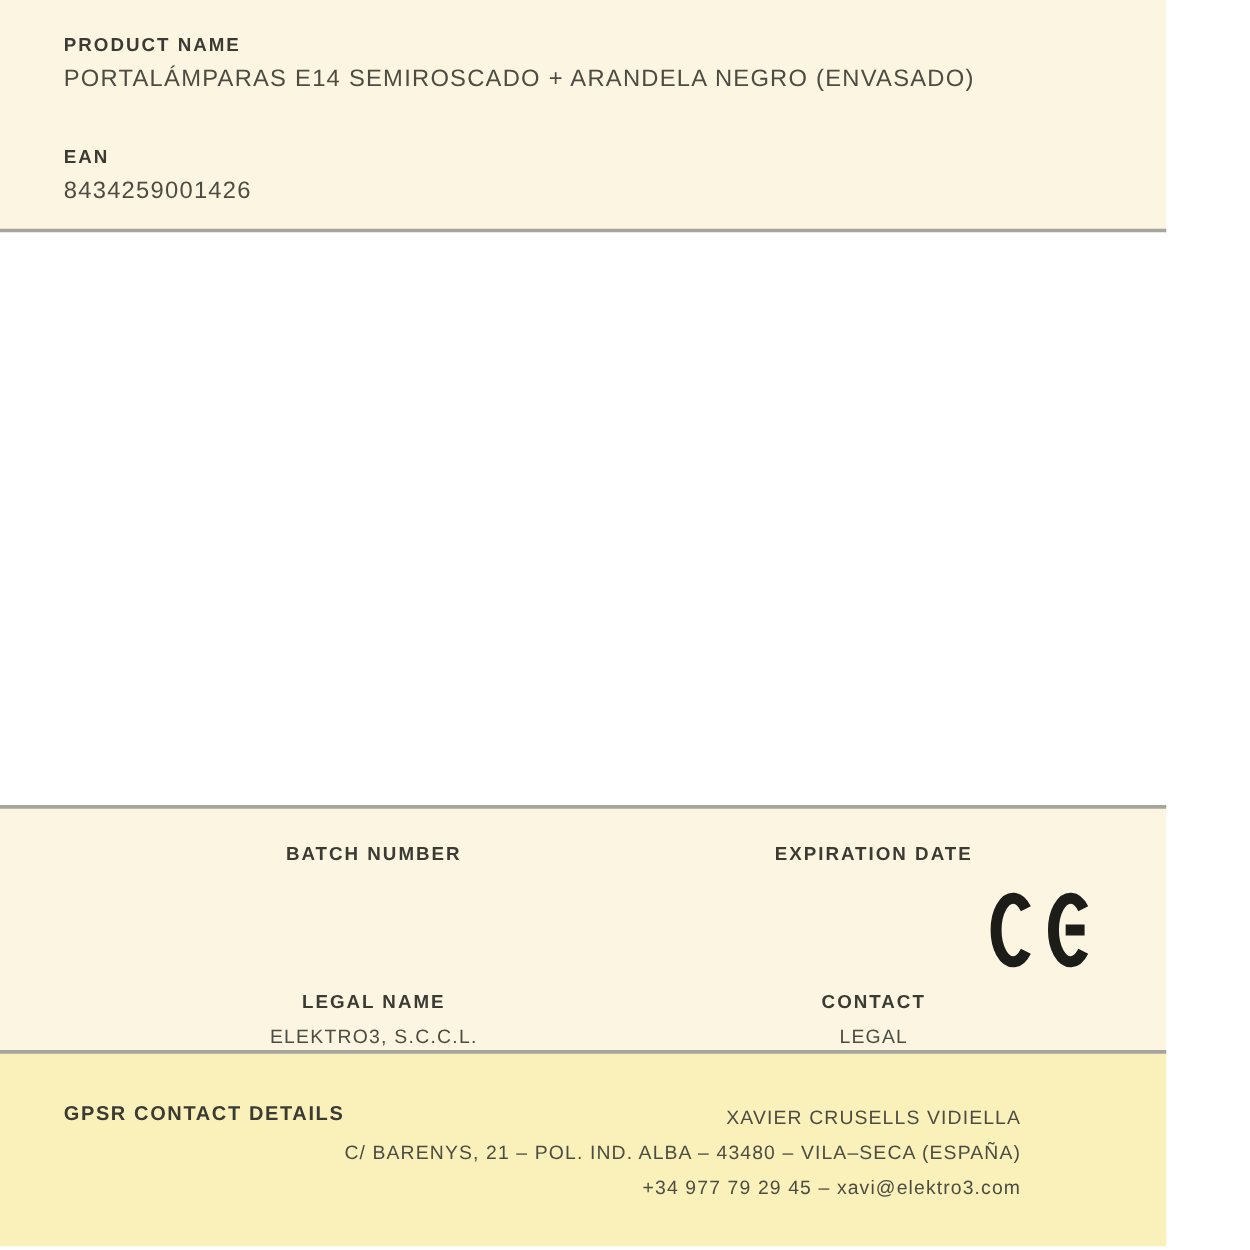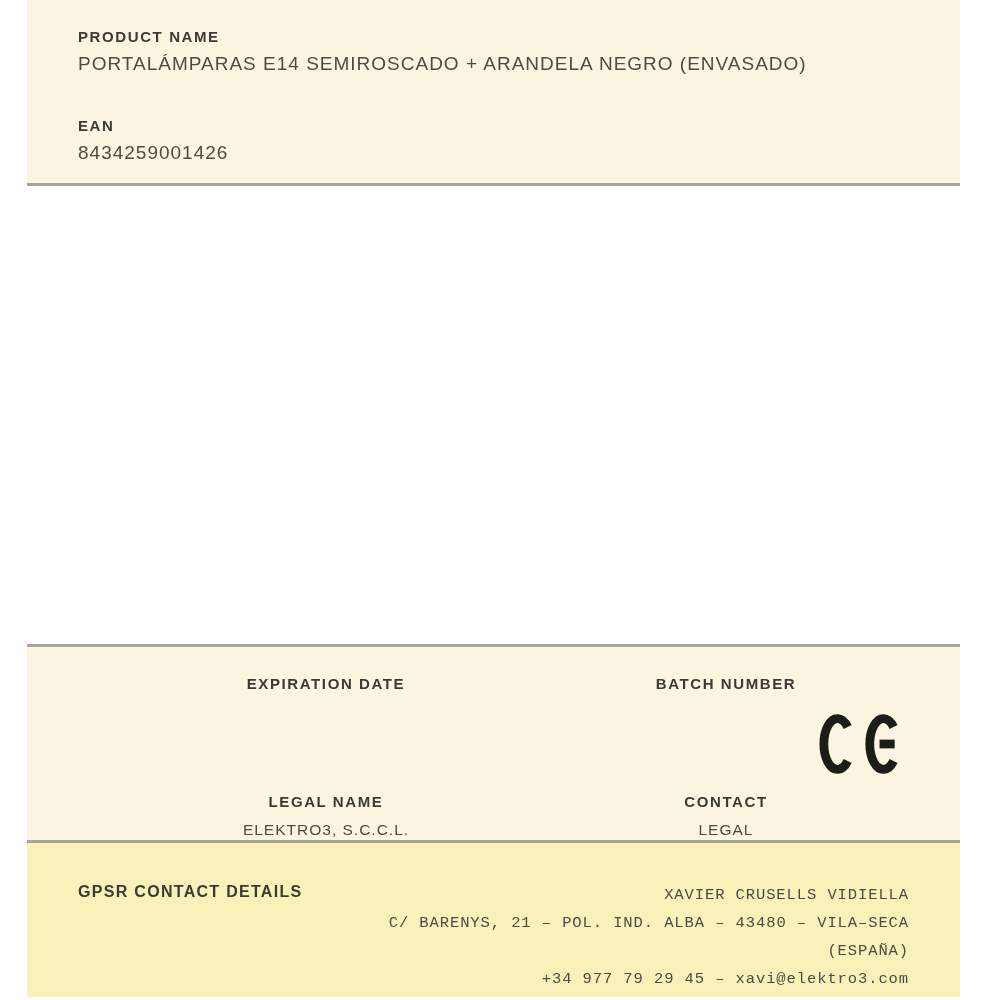--- a/index.html
+++ b/index.html
@@ -16,21 +16,20 @@
   body {
     font-family: "Liberation Sans", "DejaVu Sans", sans-serif;
     width: 1000px;
     height: 1000px;
     overflow: hidden;
   }
   .label-page {
     width: 933px;
     height: 1000px;
     position: relative;
-    margin-left: 27px;
   }
   .band { width: 100%; }
 
   
   .band-top {
     height: 186px;
     background: var(--cream);
     border-bottom: 3px solid var(--divider);
     padding: 27px 51px 0 51px;
   }
@@ -113,21 +112,20 @@
     letter-spacing: 1.3px;
     color: var(--heading);
     line-height: 22px;
     white-space: nowrap;
   }
   .gpsr-contact {
     text-align: right;
     font-size: 15.5px;
     letter-spacing: 0.9px;
     color: var(--text);
-    font-family: Liberation Mono, monospace;
   }
   .gpsr-contact .contact-line { line-height: 28px; }
 </style>
 </head>
 <body>
 
 <div class="label-page">
 
   <section class="band band-top">
     <div class="field">
@@ -138,25 +136,25 @@
       <div class="field-label">EAN</div>
       <div class="field-value">8434259001426</div>
     </div>
   </section>
 
   <section class="band band-white"></section>
 
   <section class="band band-details">
     <div class="details-row">
       <div class="detail-col">
-        <div class="detail-label">EXPIRATION DATE</div>
+        <div class="detail-label">BATCH NUMBER</div>
         <div class="detail-value"></div>
       </div>
       <div class="detail-col">
-        <div class="detail-label">BATCH NUMBER</div>
+        <div class="detail-label">EXPIRATION DATE</div>
         <div class="detail-value"></div>
       </div>
     </div>
     <div class="details-row">
       <div class="detail-col">
         <div class="detail-label">LEGAL NAME</div>
         <div class="detail-value">ELEKTRO3, S.C.C.L.</div>
       </div>
       <div class="detail-col">
         <div class="detail-label">CONTACT</div>

